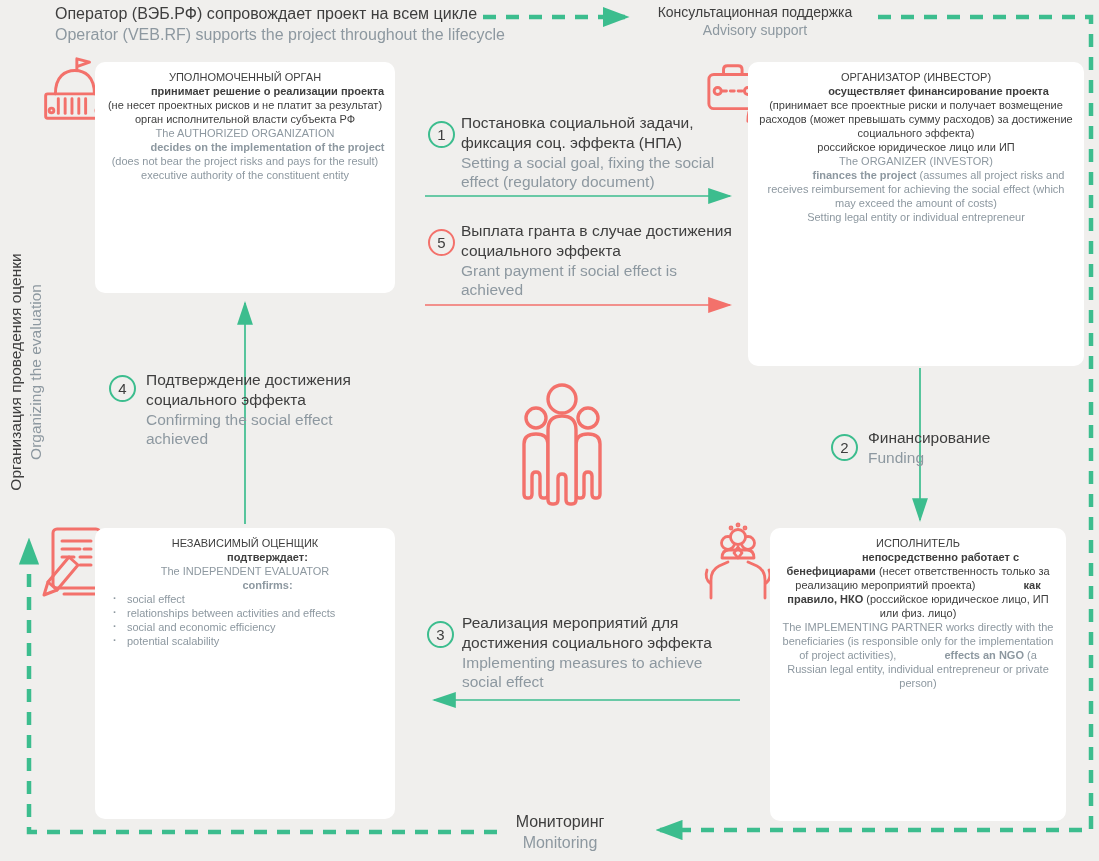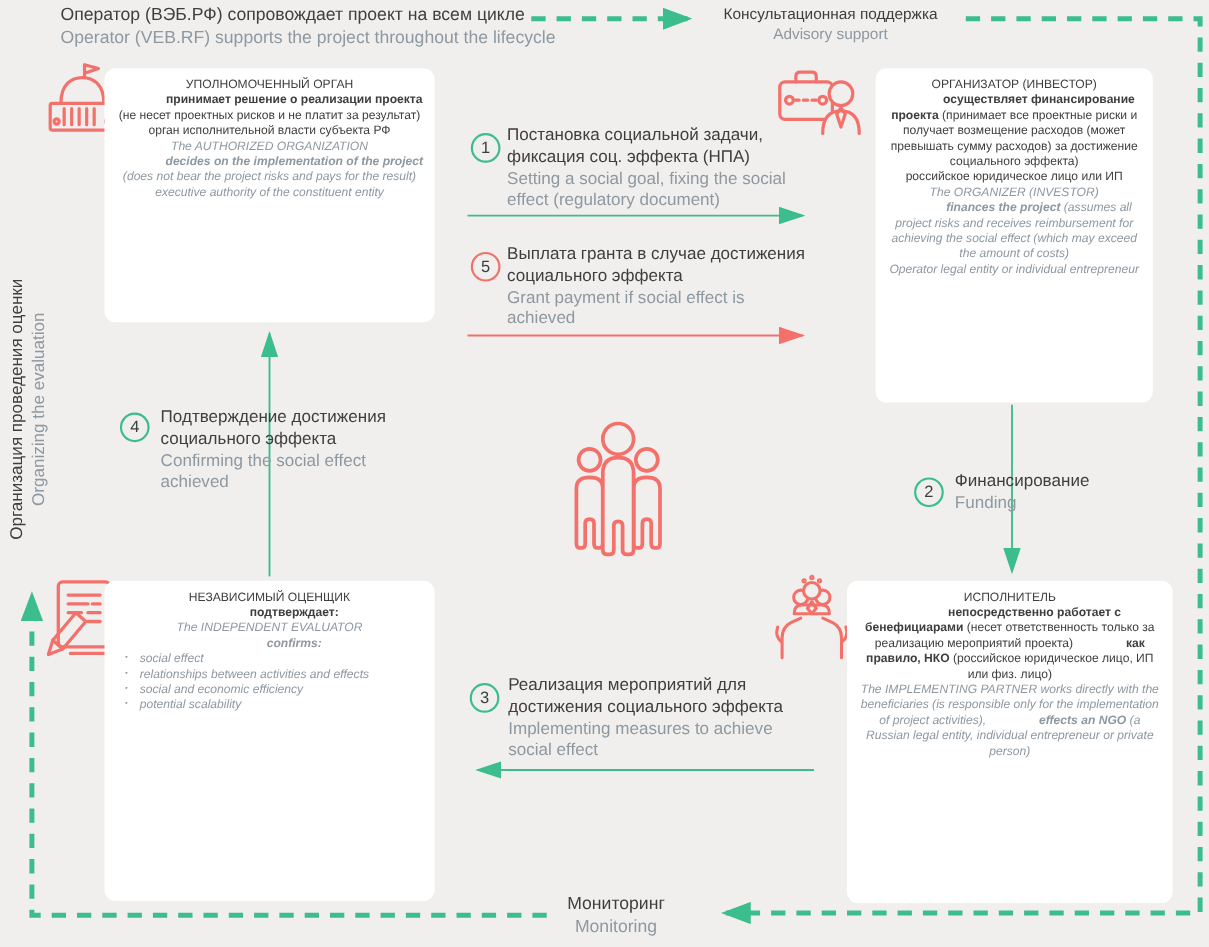--- a/index.html
+++ b/index.html
@@ -14,23 +14,23 @@
   #stage{position:relative;width:1099px;height:861px;background:var(--bg);overflow:hidden;}
   .b{font-weight:bold;margin-left:45px;}
   .ru{color:var(--dark);}
   .en{color:var(--gray);}
   
   .hdr-left{position:absolute;left:55px;top:3px;font-size:16px;line-height:1.32;}
   .hdr-adv{position:absolute;left:630px;top:3px;width:250px;text-align:center;font-size:14px;line-height:1.32;}
   
   .box{position:absolute;background:#fff;border-radius:10px;box-sizing:border-box;
        text-align:center;font-size:11px;line-height:1.27;color:var(--dark);padding:9px 10px;}
-  .box .en{color:var(--gray);font-style:italic;}
+  .box .en{color:var(--gray);}
   #box-authorized{left:95px;top:62px;width:300px;height:231px;}
-  #box-organizer{left:796px;top:62px;width:252px;height:304px;}
+  #box-organizer{left:748px;top:62px;width:336px;height:304px;}
   #box-evaluator{left:95px;top:528px;width:300px;height:291px;}
   #box-implementer{left:770px;top:528px;width:296px;height:293px;}
   ul.blt{list-style:none;margin:0;padding:0;text-align:left;}
   ul.blt li{padding-left:22px;position:relative;}
   ul.blt li::before{content:"·";position:absolute;left:8px;top:-1px;font-weight:bold;}
   
   .circ{position:absolute;width:27px;height:27px;border:2px solid var(--green);border-radius:50%;
         display:flex;align-items:center;justify-content:center;font-size:15px;color:var(--dark);box-sizing:border-box;}
   .circ.red{border-color:var(--red);}
   .step-text{position:absolute;font-size:15.5px;line-height:1.28;}
@@ -170,21 +170,21 @@
     <div class="en"><span class="b">decides on the implementation of the project </span><span>(does not bear the project risks and pays for the result)</span></div>
     <div class="en">executive authority of the constituent entity</div>
   </div>
 
   <div class="box" id="box-organizer">
     <div class="ru">ОРГАНИЗАТОР (ИНВЕСТОР)</div>
     <div class="ru"><span class="b">осуществляет финансирование проекта </span><span>(принимает все проектные риски и получает возмещение расходов (может превышать сумму расходов) за достижение социального эффекта)</span></div>
     <div class="ru">российское юридическое лицо или ИП</div>
     <div class="en">The ORGANIZER (INVESTOR)</div>
     <div class="en"><span class="b">finances the project </span><span>(assumes all project risks and receives reimbursement for achieving the social effect (which may exceed the amount of costs)</span></div>
-    <div class="en">Operator legal entity or individual entrepreneur</div>
+    <div class="en">Setting legal entity or individual entrepreneur</div>
   </div>
 
   <div class="box" id="box-evaluator">
     <div class="ru">НЕЗАВИСИМЫЙ ОЦЕНЩИК</div>
     <div class="ru b">подтверждает:</div>
     <div class="en">The INDEPENDENT EVALUATOR</div>
     <div class="en b">confirms:</div>
     <ul class="blt en">
       <li>social effect</li>
       <li>relationships between activities and effects</li>

